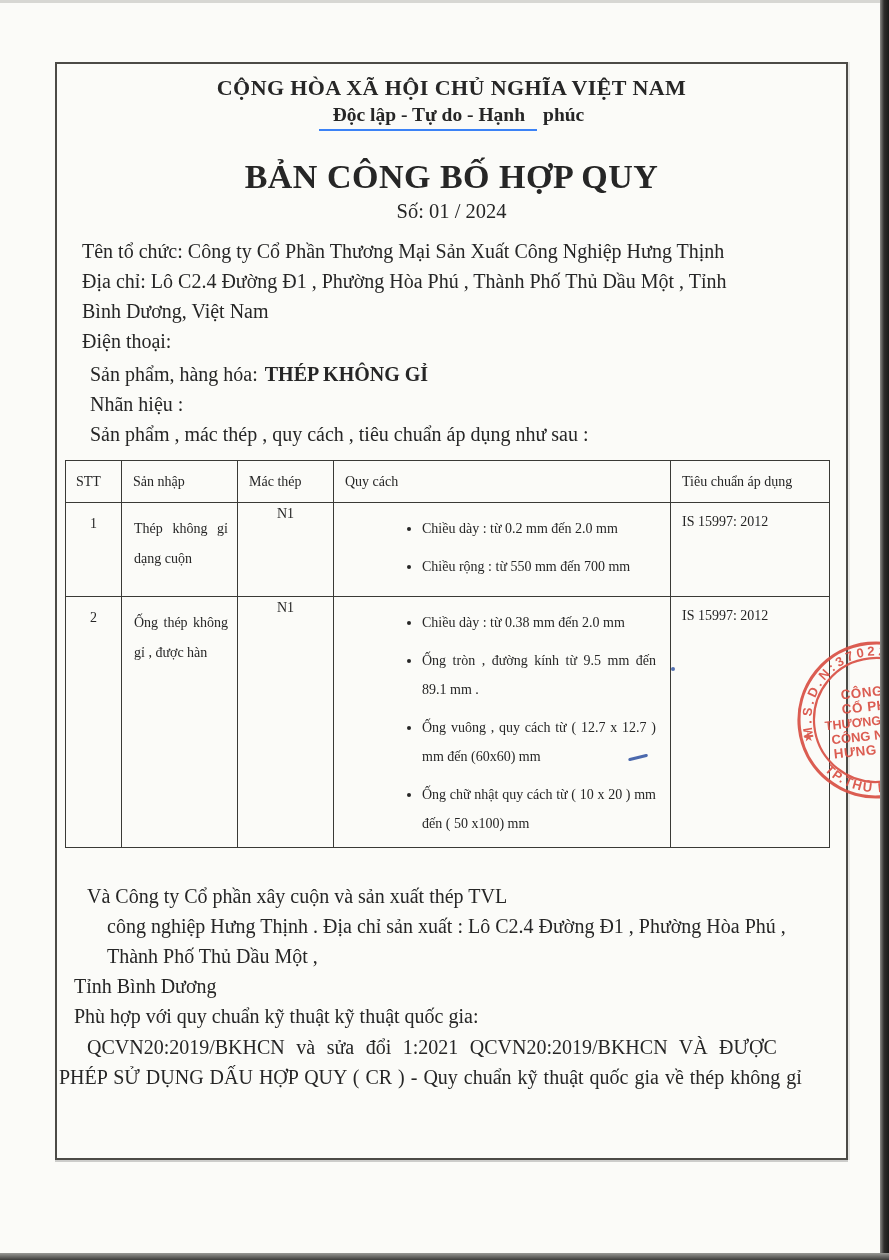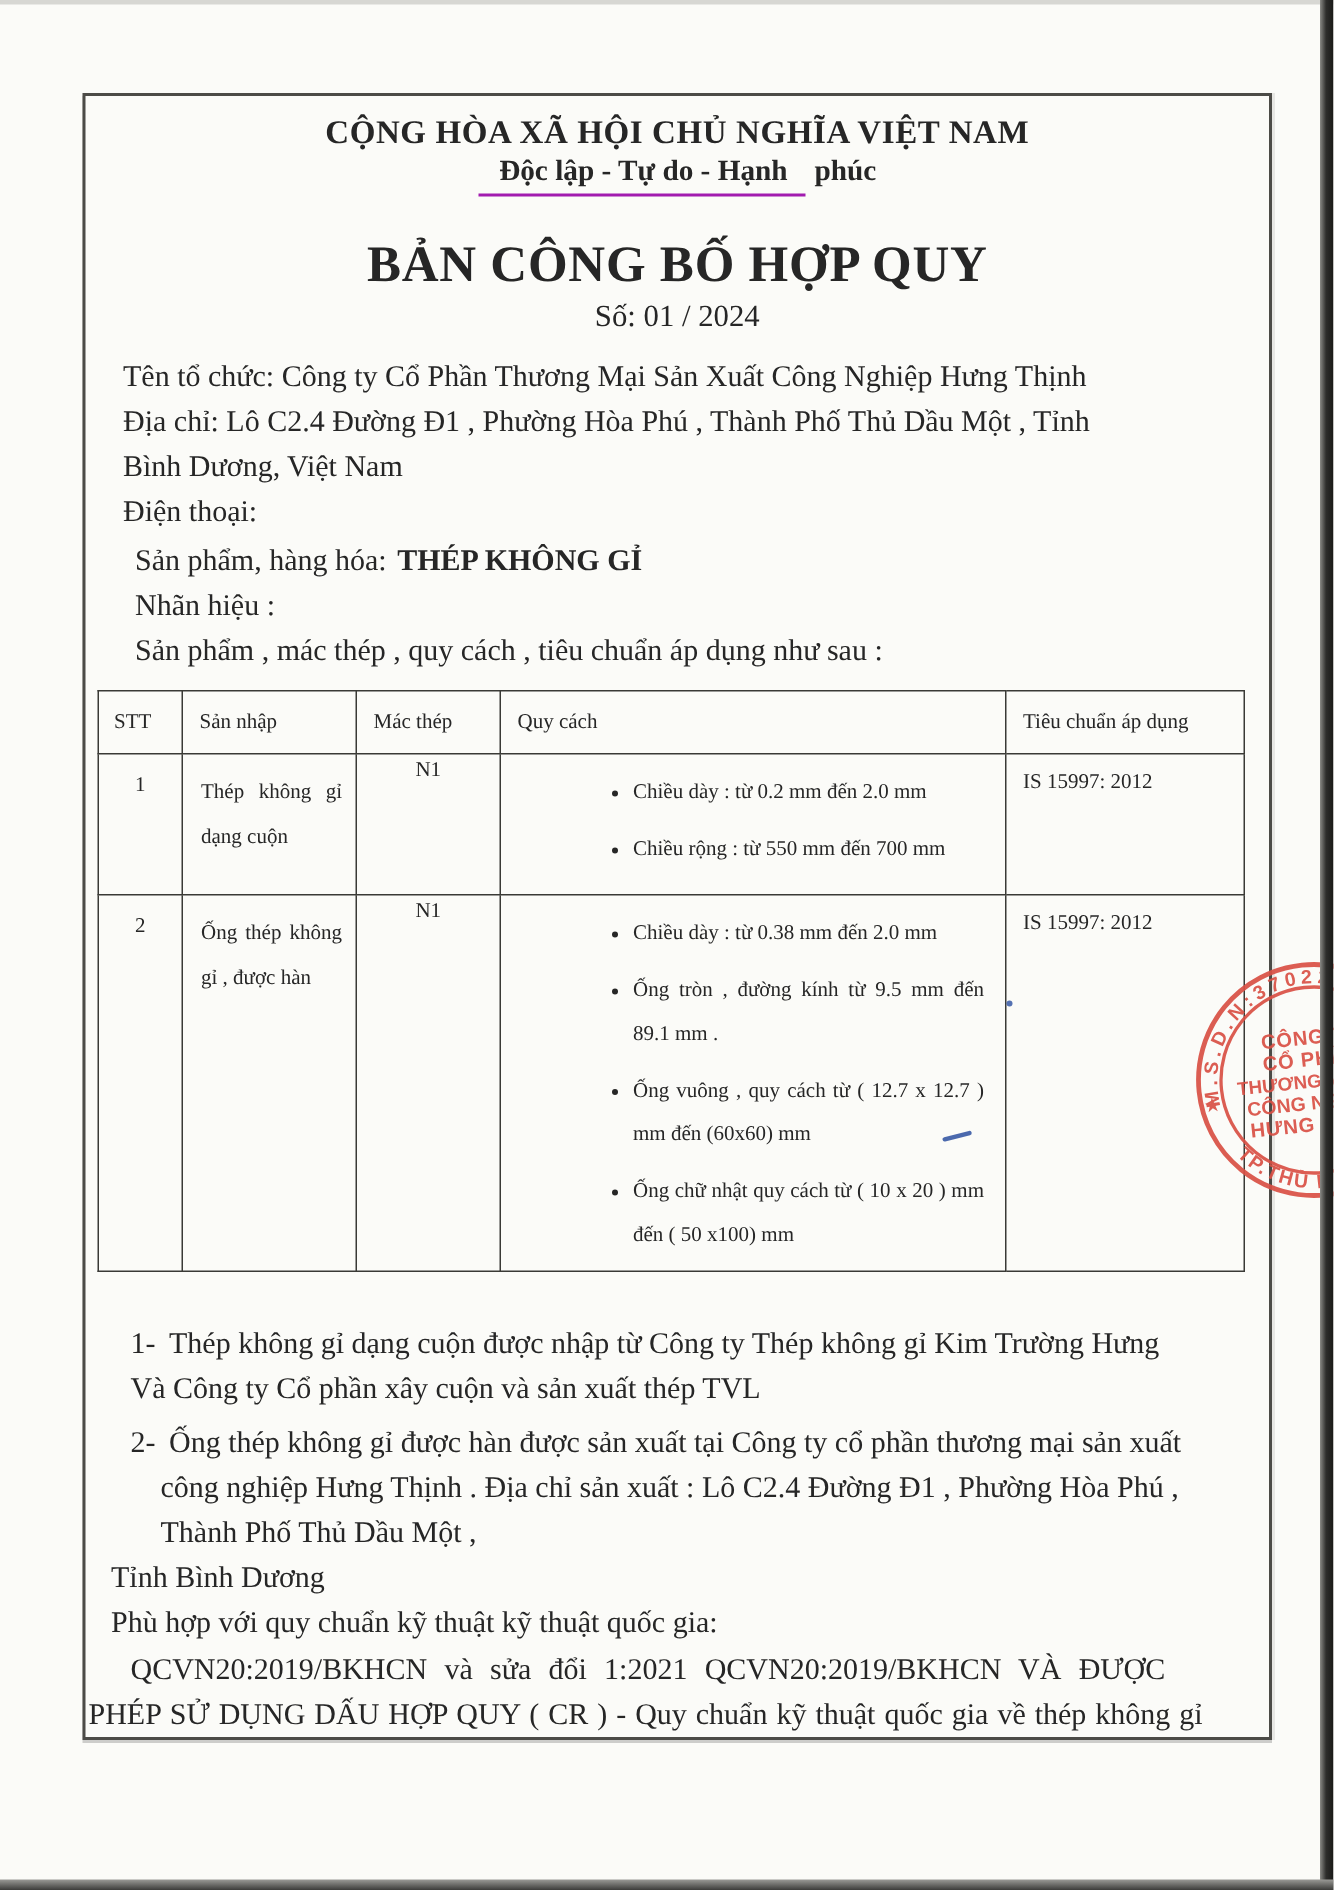--- a/index.html
+++ b/index.html
@@ -20,21 +20,21 @@
 
   .page-frame{
     position:absolute;left:55px;top:62px;width:793px;height:1098px;
     border:2px solid #4c4b47;
     box-shadow:0 2px 0 rgba(0,0,0,.18), 2px 0 0 rgba(0,0,0,.08);
     box-sizing:border-box;
     background:transparent;
   }
   .hdr-national{margin-top:11px;text-align:center;font-size:22px;font-weight:bold;letter-spacing:.4px;}
   .hdr-motto{text-align:center;font-size:19.5px;font-weight:bold;margin-top:3px;}
-  .motto-underlined{display:inline-block;border-bottom:2px solid #a21caf;padding:0 12px 3px 14px;}
+  .motto-underlined{display:inline-block;border-bottom:2px solid #3b82f6;padding:0 12px 3px 14px;}
   .motto-tail{margin-left:6px;}
   .doc-title{margin-top:27px;text-align:center;font-size:34px;font-weight:bold;letter-spacing:.5px;}
   .doc-number{margin-top:4px;text-align:center;font-size:20.5px;}
 
   .info{margin:13px 14px 0 25px;font-size:20px;line-height:30px;}
   .info .indent{margin-left:8px;}
   .product-value{font-weight:bold;margin-left:7px;}
   .info .gap-top{margin-top:3px;}
 
   table.spec-table{
@@ -143,28 +143,22 @@
           <li>Ống vuông , quy cách từ ( 12.7 x 12.7 ) mm đến (60x60) mm</li>
           <li>Ống chữ nhật quy cách từ ( 10 x 20 ) mm đến ( 50 x100) mm</li>
         </ul>
       </td>
       <td class="standard">IS 15997: 2012</td>
     </tr>
   </tbody>
     </table>
 
   <div class="notes">
-    <div class="n-line">
-      <span class="marker">1-</span><span>Thép không gỉ dạng cuộn được nhập từ Công ty Thép không gỉ Kim Trường Hưng</span>
-    </div>
     <div class="n-line">Và Công ty Cổ phần xây cuộn và sản xuất thép TVL</div>
 
-    <div class="n-line note2">
-      <span class="marker">2-</span><span>Ống thép không gỉ được hàn được sản xuất tại Công ty cổ phần thương mại sản xuất</span>
-    </div>
     <div class="n-wrap">công nghiệp Hưng Thịnh . Địa chỉ sản xuất : Lô C2.4 Đường Đ1 , Phường Hòa Phú ,</div>
     <div class="n-wrap">Thành Phố Thủ Dầu Một ,</div>
 
     <div class="n-flush">Tỉnh Bình Dương</div>
     <div class="n-flush">Phù hợp với quy chuẩn kỹ thuật kỹ thuật quốc gia:</div>
     <div class="qcvn1">QCVN20:2019/BKHCN và sửa đổi 1:2021 QCVN20:2019/BKHCN VÀ ĐƯỢC</div>
     <div class="qcvn2">PHÉP SỬ DỤNG DẤU HỢP QUY ( CR ) -  Quy chuẩn kỹ thuật quốc gia về thép không gỉ</div>
   </div>
 </div>
 

